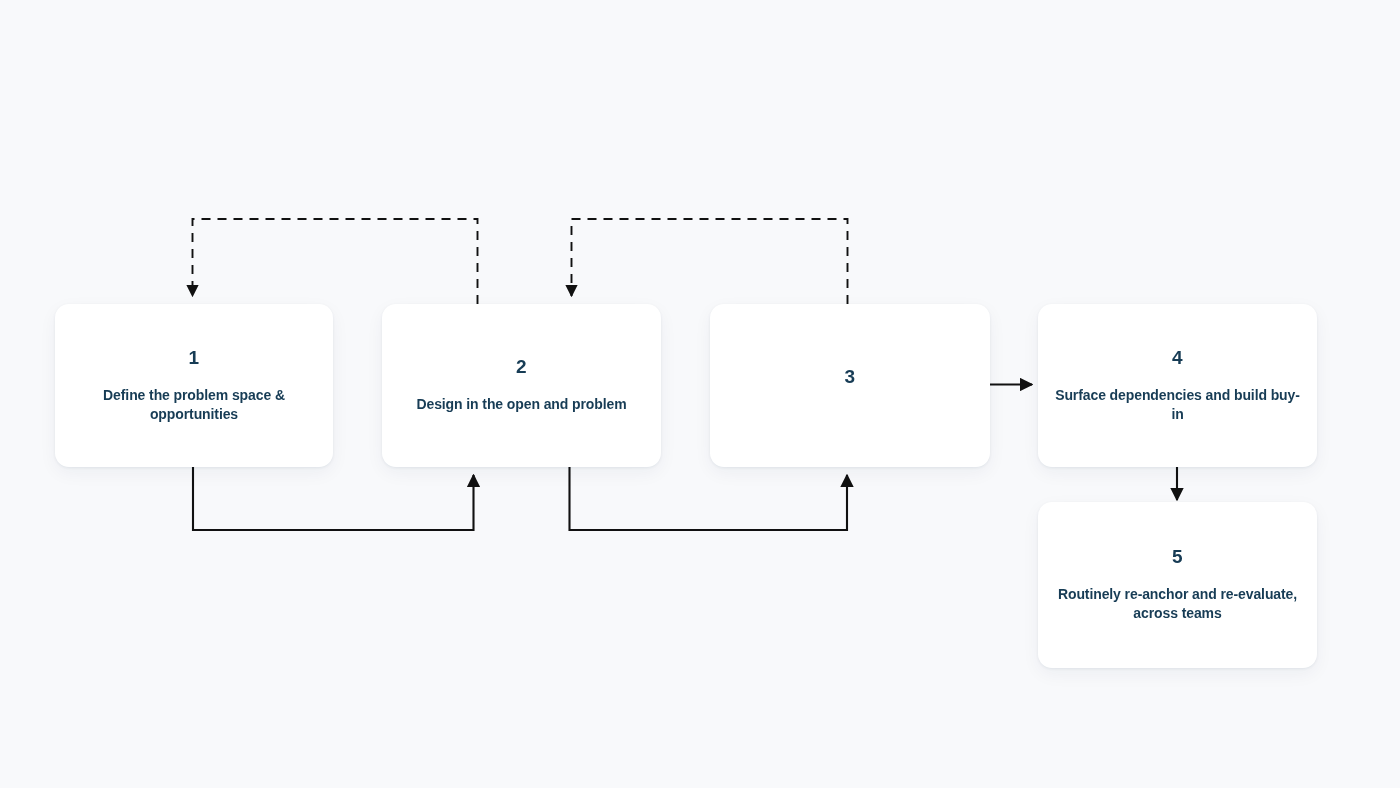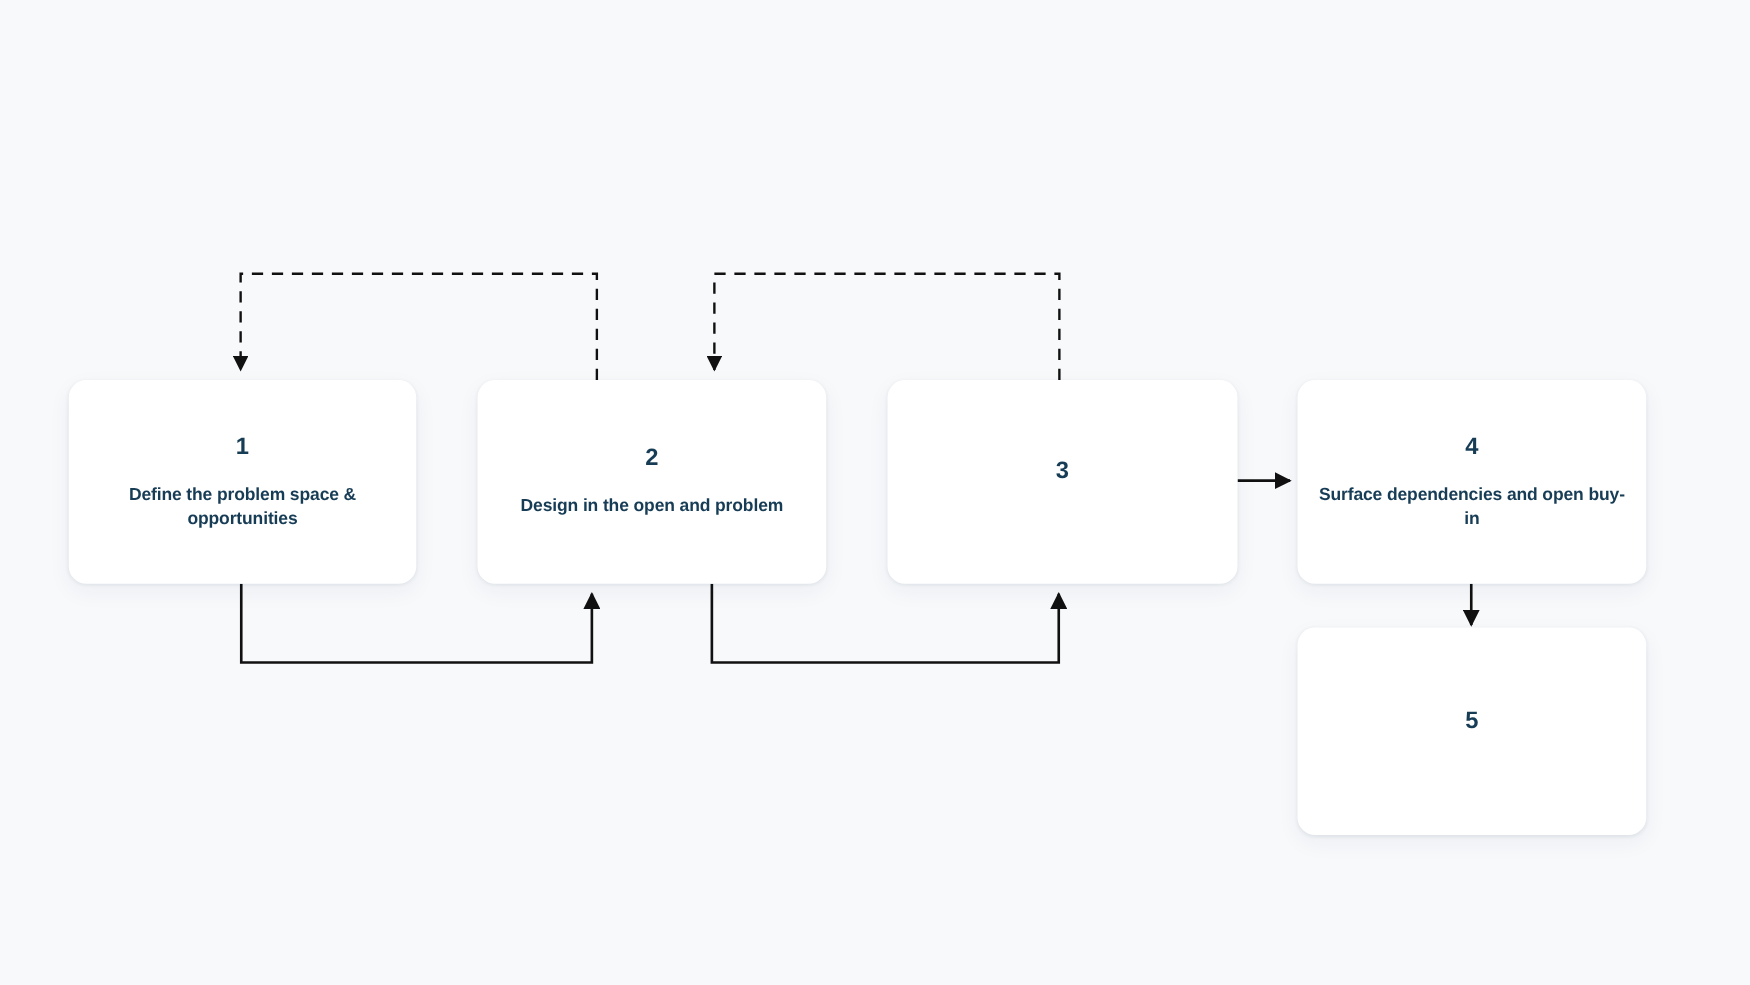--- a/index.html
+++ b/index.html
@@ -110,20 +110,21 @@
     <div class="card-number">2</div>
     <div class="card-title">Design in the open and problem</div>
   </div>
 
   <div class="card" id="card-3">
     <div class="card-number">3</div>
   </div>
 
   <div class="card" id="card-4">
     <div class="card-number">4</div>
-    <div class="card-title">Surface dependencies and open buy-in</div>
+    <div class="card-title">Surface dependencies and build buy-in</div>
   </div>
 
   <div class="card" id="card-5">
     <div class="card-number">5</div>
+    <div class="card-title">Routinely re-anchor and re-evaluate, across teams</div>
   </div>
 
 </div>
 
 </body></html>

